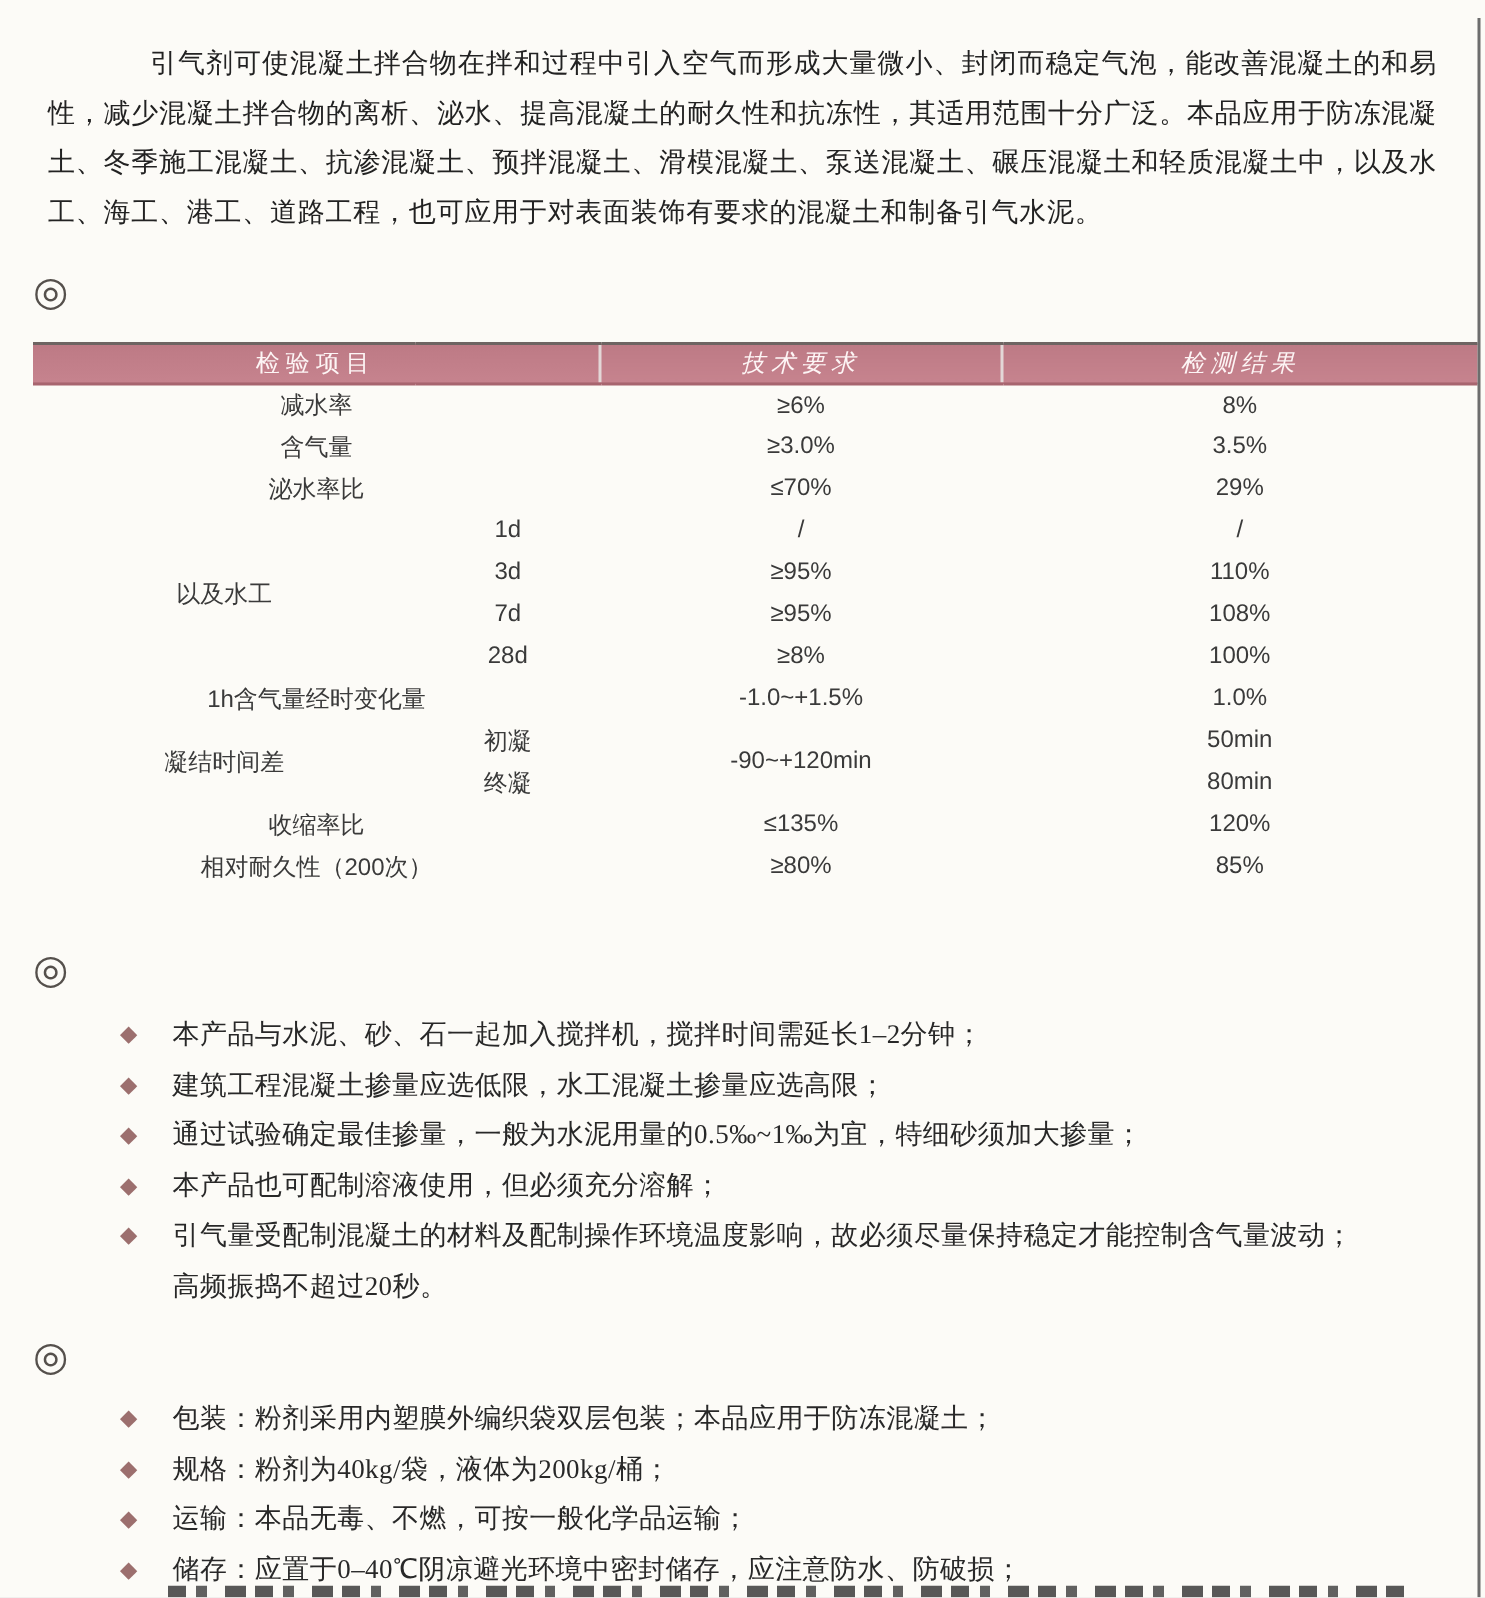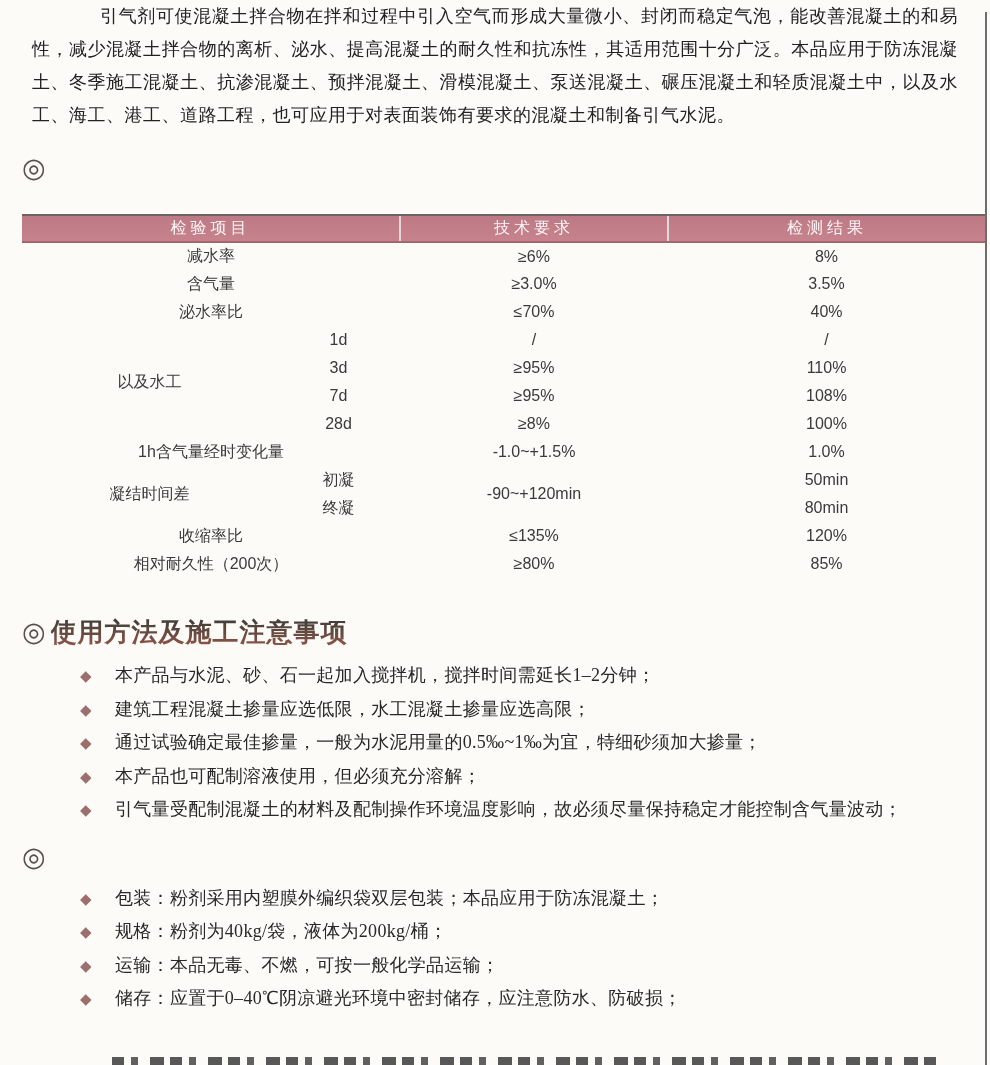--- a/index.html
+++ b/index.html
@@ -9,20 +9,21 @@
     width:990px; height:1065px;
     margin:0 auto;
     background:#fcfbf7;
     overflow:hidden;
     font-family:"Liberation Sans","DejaVu Sans",sans-serif;
     color:#232323;
   }
   
   .intro {
     margin:0 32px;
+    padding-top:26px;
     font-size:18px;
     line-height:33px;
     text-align:justify;
     text-indent:68px;
     color:#222;
     letter-spacing:0.5px;
   }
   
   .section-heading {
     margin-left:22px;
@@ -44,38 +45,38 @@
     background-clip:text;
     color:#6a4a42;
     -webkit-text-fill-color:transparent;
     letter-spacing:1px;
   }
   #h1 { margin-top:20px; }
   #h2 { margin-top:38px; }
   #h3 { margin-top:14px; }
   
   .perf-table {
-    margin:30px 0 0 22px;
+    margin:18px 0 0 22px;
     width:963px;
     border-collapse:collapse;
     table-layout:fixed;
     font-size:16px;
     color:#3a3a3a;
   }
   .perf-table th {
     height:27px;
     background:linear-gradient(180deg,#bd7a85,#c6838e);
     color:#fdf5f5;
     font-weight:normal;
     font-size:16px;
     letter-spacing:4px;
     border-top:2px solid #6e6462;
     border-bottom:2px solid #a7656f;
   }
-  .perf-table th + th { border-left:2px solid #e3d7d7; }
+  .perf-table th + th { border-left:2px solid #e3d7d7;font-style:italic; }
   .perf-table td {
     height:28px;
     text-align:center;
     vertical-align:middle;
   }
   tbody tr:first-child td { padding-top:0; }
   
   .bullets { margin-left:80px; margin-right:30px; }
   #usage-list { margin-top:11px; }
   #pack-list  { margin-top:9px;  }
@@ -150,21 +151,21 @@
         <td>8%</td>
       </tr>
       <tr>
         <td colspan="2">含气量</td>
         <td>≥3.0%</td>
         <td>3.5%</td>
       </tr>
       <tr>
         <td colspan="2">泌水率比</td>
         <td>≤70%</td>
-        <td>40%</td>
+        <td>29%</td>
       </tr>
       <tr>
         <td rowspan="4">以及水工</td>
         <td>1d</td>
         <td>/</td>
         <td>/</td>
       </tr>
       <tr>
         <td>3d</td>
         <td>≥95%</td>
@@ -203,21 +204,20 @@
       <tr>
         <td colspan="2">相对耐久性（200次）</td>
         <td>≥80%</td>
         <td>85%</td>
       </tr>
     </tbody>
   </table>
 
   <div class="section-heading" id="h2">
     <span class="marker">◎</span>
-    <span class="title">使用方法及施工注意事项</span>
   </div>
 
   <div class="bullets" id="usage-list">
     <div class="brow">
       <span class="diamond">◆</span>
       <span class="btxt">本产品与水泥、砂、石一起加入搅拌机，搅拌时间需延长1–2分钟；</span>
     </div>
     <div class="brow">
       <span class="diamond">◆</span>
       <span class="btxt">建筑工程混凝土掺量应选低限，水工混凝土掺量应选高限；</span>
@@ -226,20 +226,24 @@
       <span class="diamond">◆</span>
       <span class="btxt">通过试验确定最佳掺量，一般为水泥用量的0.5‰~1‰为宜，特细砂须加大掺量；</span>
     </div>
     <div class="brow">
       <span class="diamond">◆</span>
       <span class="btxt">本产品也可配制溶液使用，但必须充分溶解；</span>
     </div>
     <div class="brow">
       <span class="diamond">◆</span>
       <span class="btxt">引气量受配制混凝土的材料及配制操作环境温度影响，故必须尽量保持稳定才能控制含气量波动；</span>
+    </div>
+    <div class="brow continuation">
+      <span class="diamond">◆</span>
+      <span class="btxt">高频振捣不超过20秒。</span>
     </div>
   </div>
 
   <div class="section-heading" id="h3">
     <span class="marker">◎</span>
   </div>
 
   <div class="bullets" id="pack-list">
     <div class="brow">
       <span class="diamond">◆</span>

